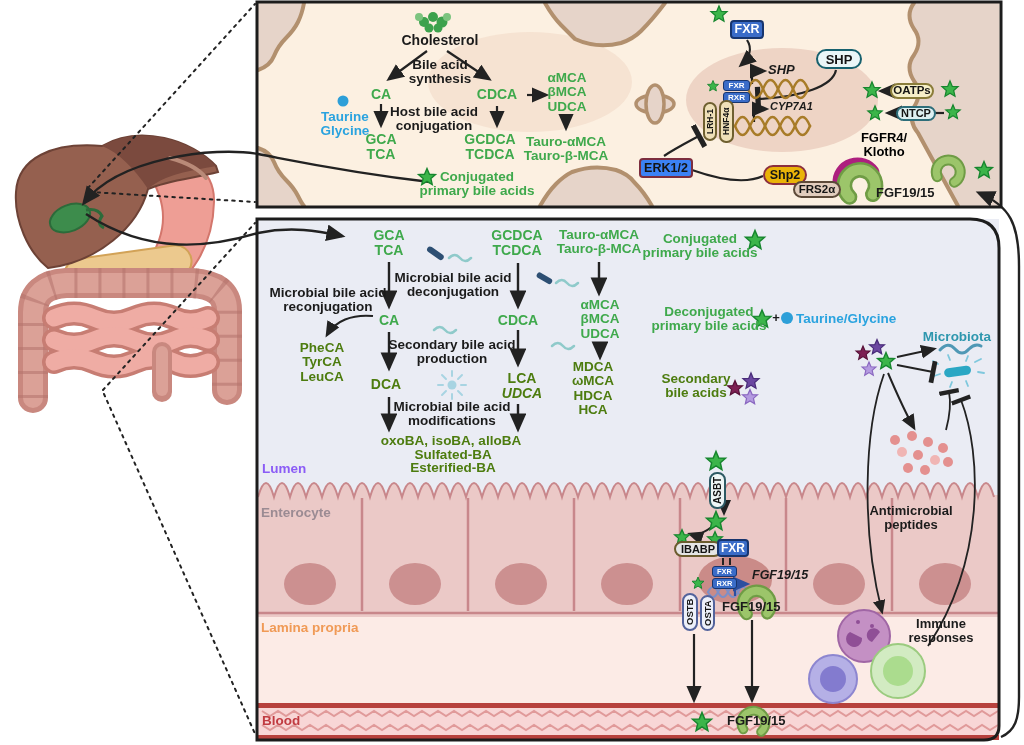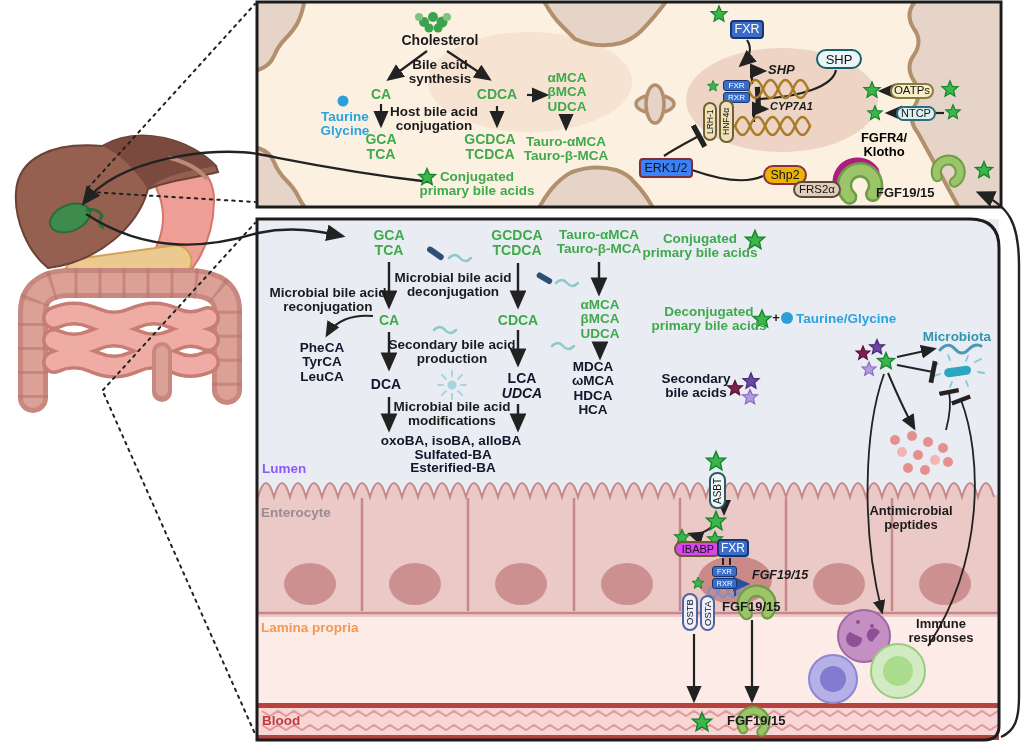--- a/index.html
+++ b/index.html
@@ -3,26 +3,26 @@
 <meta charset="utf-8">
 <style>
   html,body{margin:0;padding:0;background:#ffffff;}
   #stage{position:relative;width:1024px;height:745px;overflow:hidden;
          font-family:"Liberation Sans",sans-serif;background:#fff;}
   #art{position:absolute;left:0;top:0;z-index:1;}
   .lbl{position:absolute;z-index:3;font-weight:bold;white-space:pre-line;
        line-height:1.07;text-align:center;transform:translateX(-50%);
        color:#1b1b1b;pointer-events:none;}
   .lft{transform:none;text-align:left;}
-  .green{color:#3fa94c}.maroon{color:#0f172a}.blue{color:#2aa3df}
+  .green{color:#3fa94c}.maroon{color:#4d7c0f}.blue{color:#2aa3df}
   .teal{color:#2e97ae}.magenta{color:#000000}.lumenc{color:#8b5cf6}
   .entc{color:#9b8b93}.lamc{color:#f09a56}.bloodc{color:#c03a40}
   .it{font-style:italic}
   .pill{position:absolute;z-index:3;display:flex;align-items:center;justify-content:center;
-        font-weight:normal;color:#141414;box-sizing:border-box;line-height:1;}
+        font-weight:bold;color:#141414;box-sizing:border-box;line-height:1;}
   .vpill{writing-mode:vertical-rl;transform:rotate(180deg);}
 </style>
 </head>
 <body>
 
 <div id="stage">
 
 <svg id="art" width="1024" height="745" viewBox="0 0 1024 745">
 <defs>
   <path id="starp" d="M0,-10 L2.9,-3.2 L10,-2.9 L4.6,1.9 L6.2,9 L0,5.2 L-6.2,9 L-4.6,1.9 L-10,-2.9 L-2.9,-3.2 Z"></path>
@@ -392,21 +392,21 @@
 <span class="lbl teal" style="left:957px;top:330px;font-size:13.5px">Microbiota</span>
 <span class="lbl lumenc lft" style="left:262px;top:462px;font-size:13.5px">Lumen</span>
 <span class="lbl entc lft" style="left:261px;top:506px;font-size:13.5px">Enterocyte</span>
 <span class="lbl lamc lft" style="left:261px;top:621px;font-size:13.5px">Lamina propria</span>
 <span class="lbl bloodc lft" style="left:262px;top:714px;font-size:13.5px">Blood</span>
 <span class="lbl" style="left:911px;top:504px;font-size:13px">Antimicrobial
 peptides</span>
 <span class="lbl" style="left:941px;top:617px;font-size:13px">Immune
 responses</span>
 <div class="pill vpill" style="left:709px;top:472px;width:17px;height:37px;background:#eef6f6;border:2px solid #2e5a64;border-radius:8px;font-size:10px">ASBT</div>
-<div class="pill" style="left:674px;top:541px;width:48px;height:16px;background:#d946ef;border:2px solid #6b5c2e;border-radius:8px;font-size:11px">IBABP</div>
+<div class="pill" style="left:674px;top:541px;width:48px;height:16px;background:#e5e5e5;border:2px solid #6b5c2e;border-radius:8px;font-size:11px">IBABP</div>
 <div class="pill" style="left:717px;top:539px;width:32px;height:18px;background:#3a6cc8;border:2px solid #17356e;border-radius:4px;color:#fff;font-size:12px">FXR</div>
 <div class="pill" style="left:712px;top:566px;width:25px;height:11px;background:#3a6cc8;border:1.5px solid #17356e;border-radius:3px;color:#fff;font-size:7.5px">FXR</div>
 <div class="pill" style="left:712px;top:578px;width:25px;height:11px;background:#3a6cc8;border:1.5px solid #17356e;border-radius:3px;color:#fff;font-size:7.5px">RXR</div>
 <span class="lbl it lft" style="left:752px;top:569px;font-size:12.5px">FGF19/15</span>
 <span class="lbl lft" style="left:722px;top:600px;font-size:13px">FGF19/15</span>
 <div class="pill vpill" style="left:682px;top:593px;width:16px;height:38px;background:#edf0fa;border:2px solid #53639c;border-radius:8px;font-size:9.5px">OSTB</div>
 <div class="pill vpill" style="left:700px;top:595px;width:15px;height:36px;background:#edf0fa;border:2px solid #53639c;border-radius:8px;font-size:9.5px">OSTA</div>
 <span class="lbl lft" style="left:727px;top:714px;font-size:13px">FGF19/15</span>
 
 </div>

